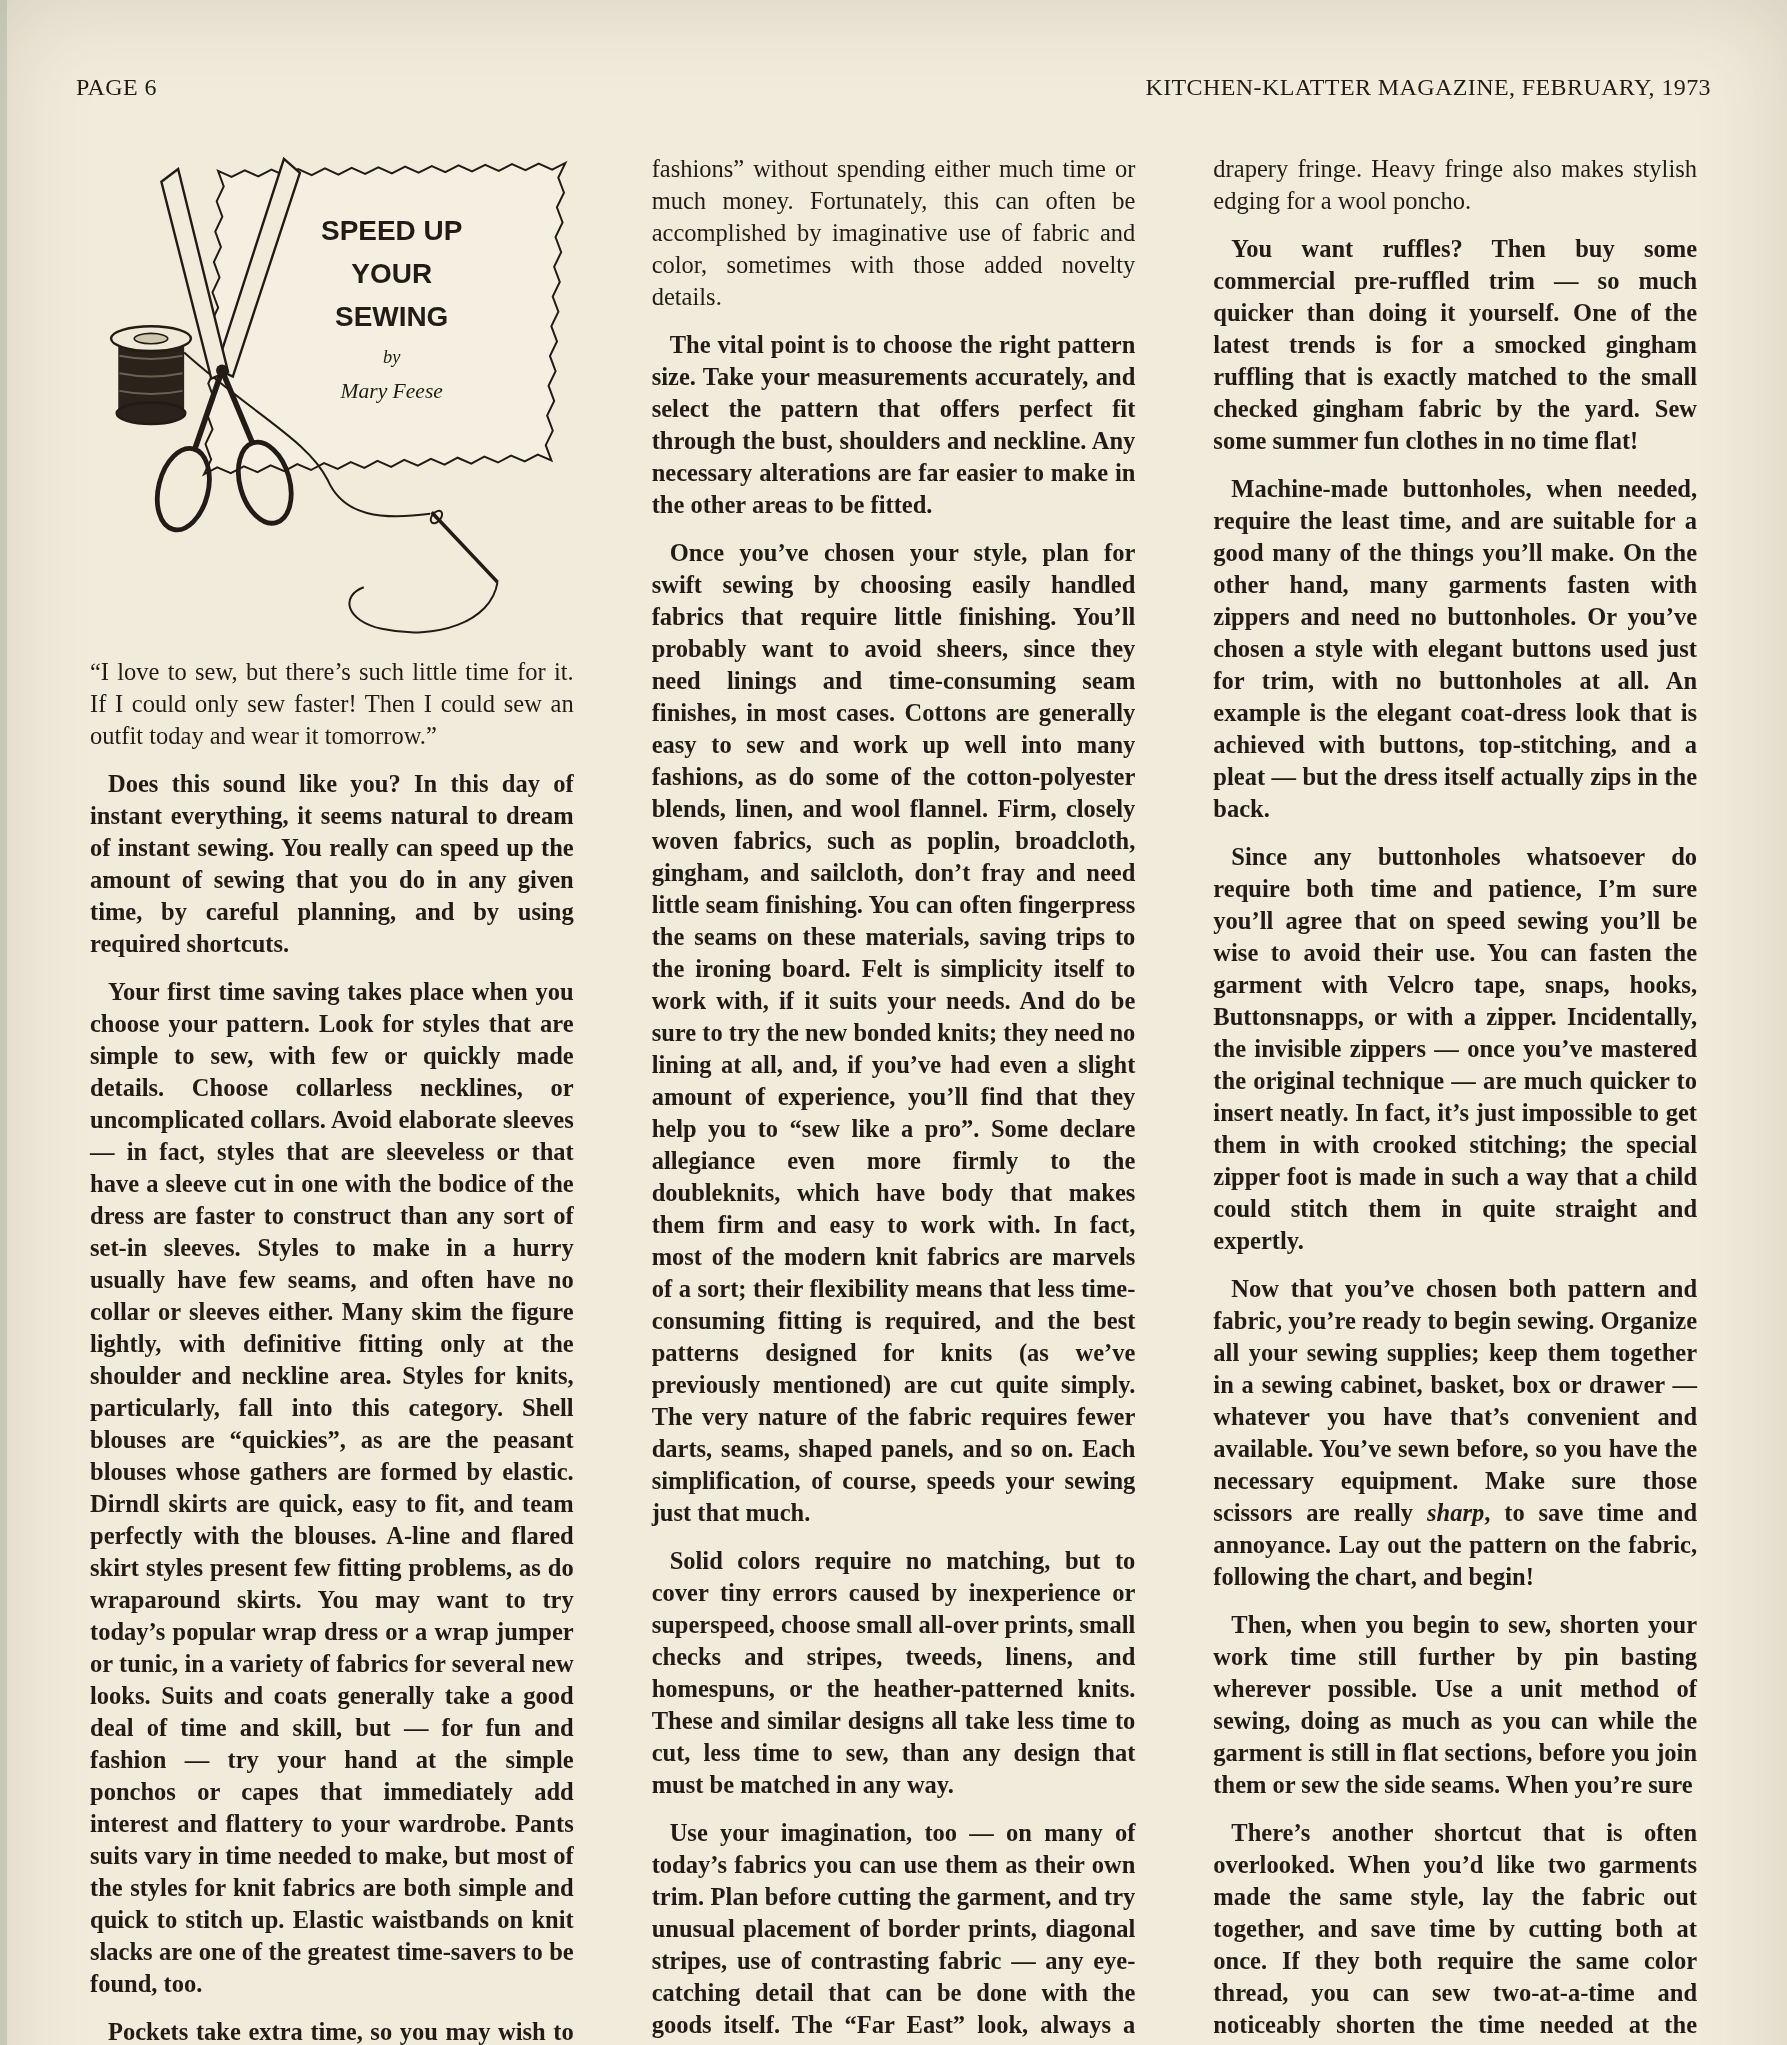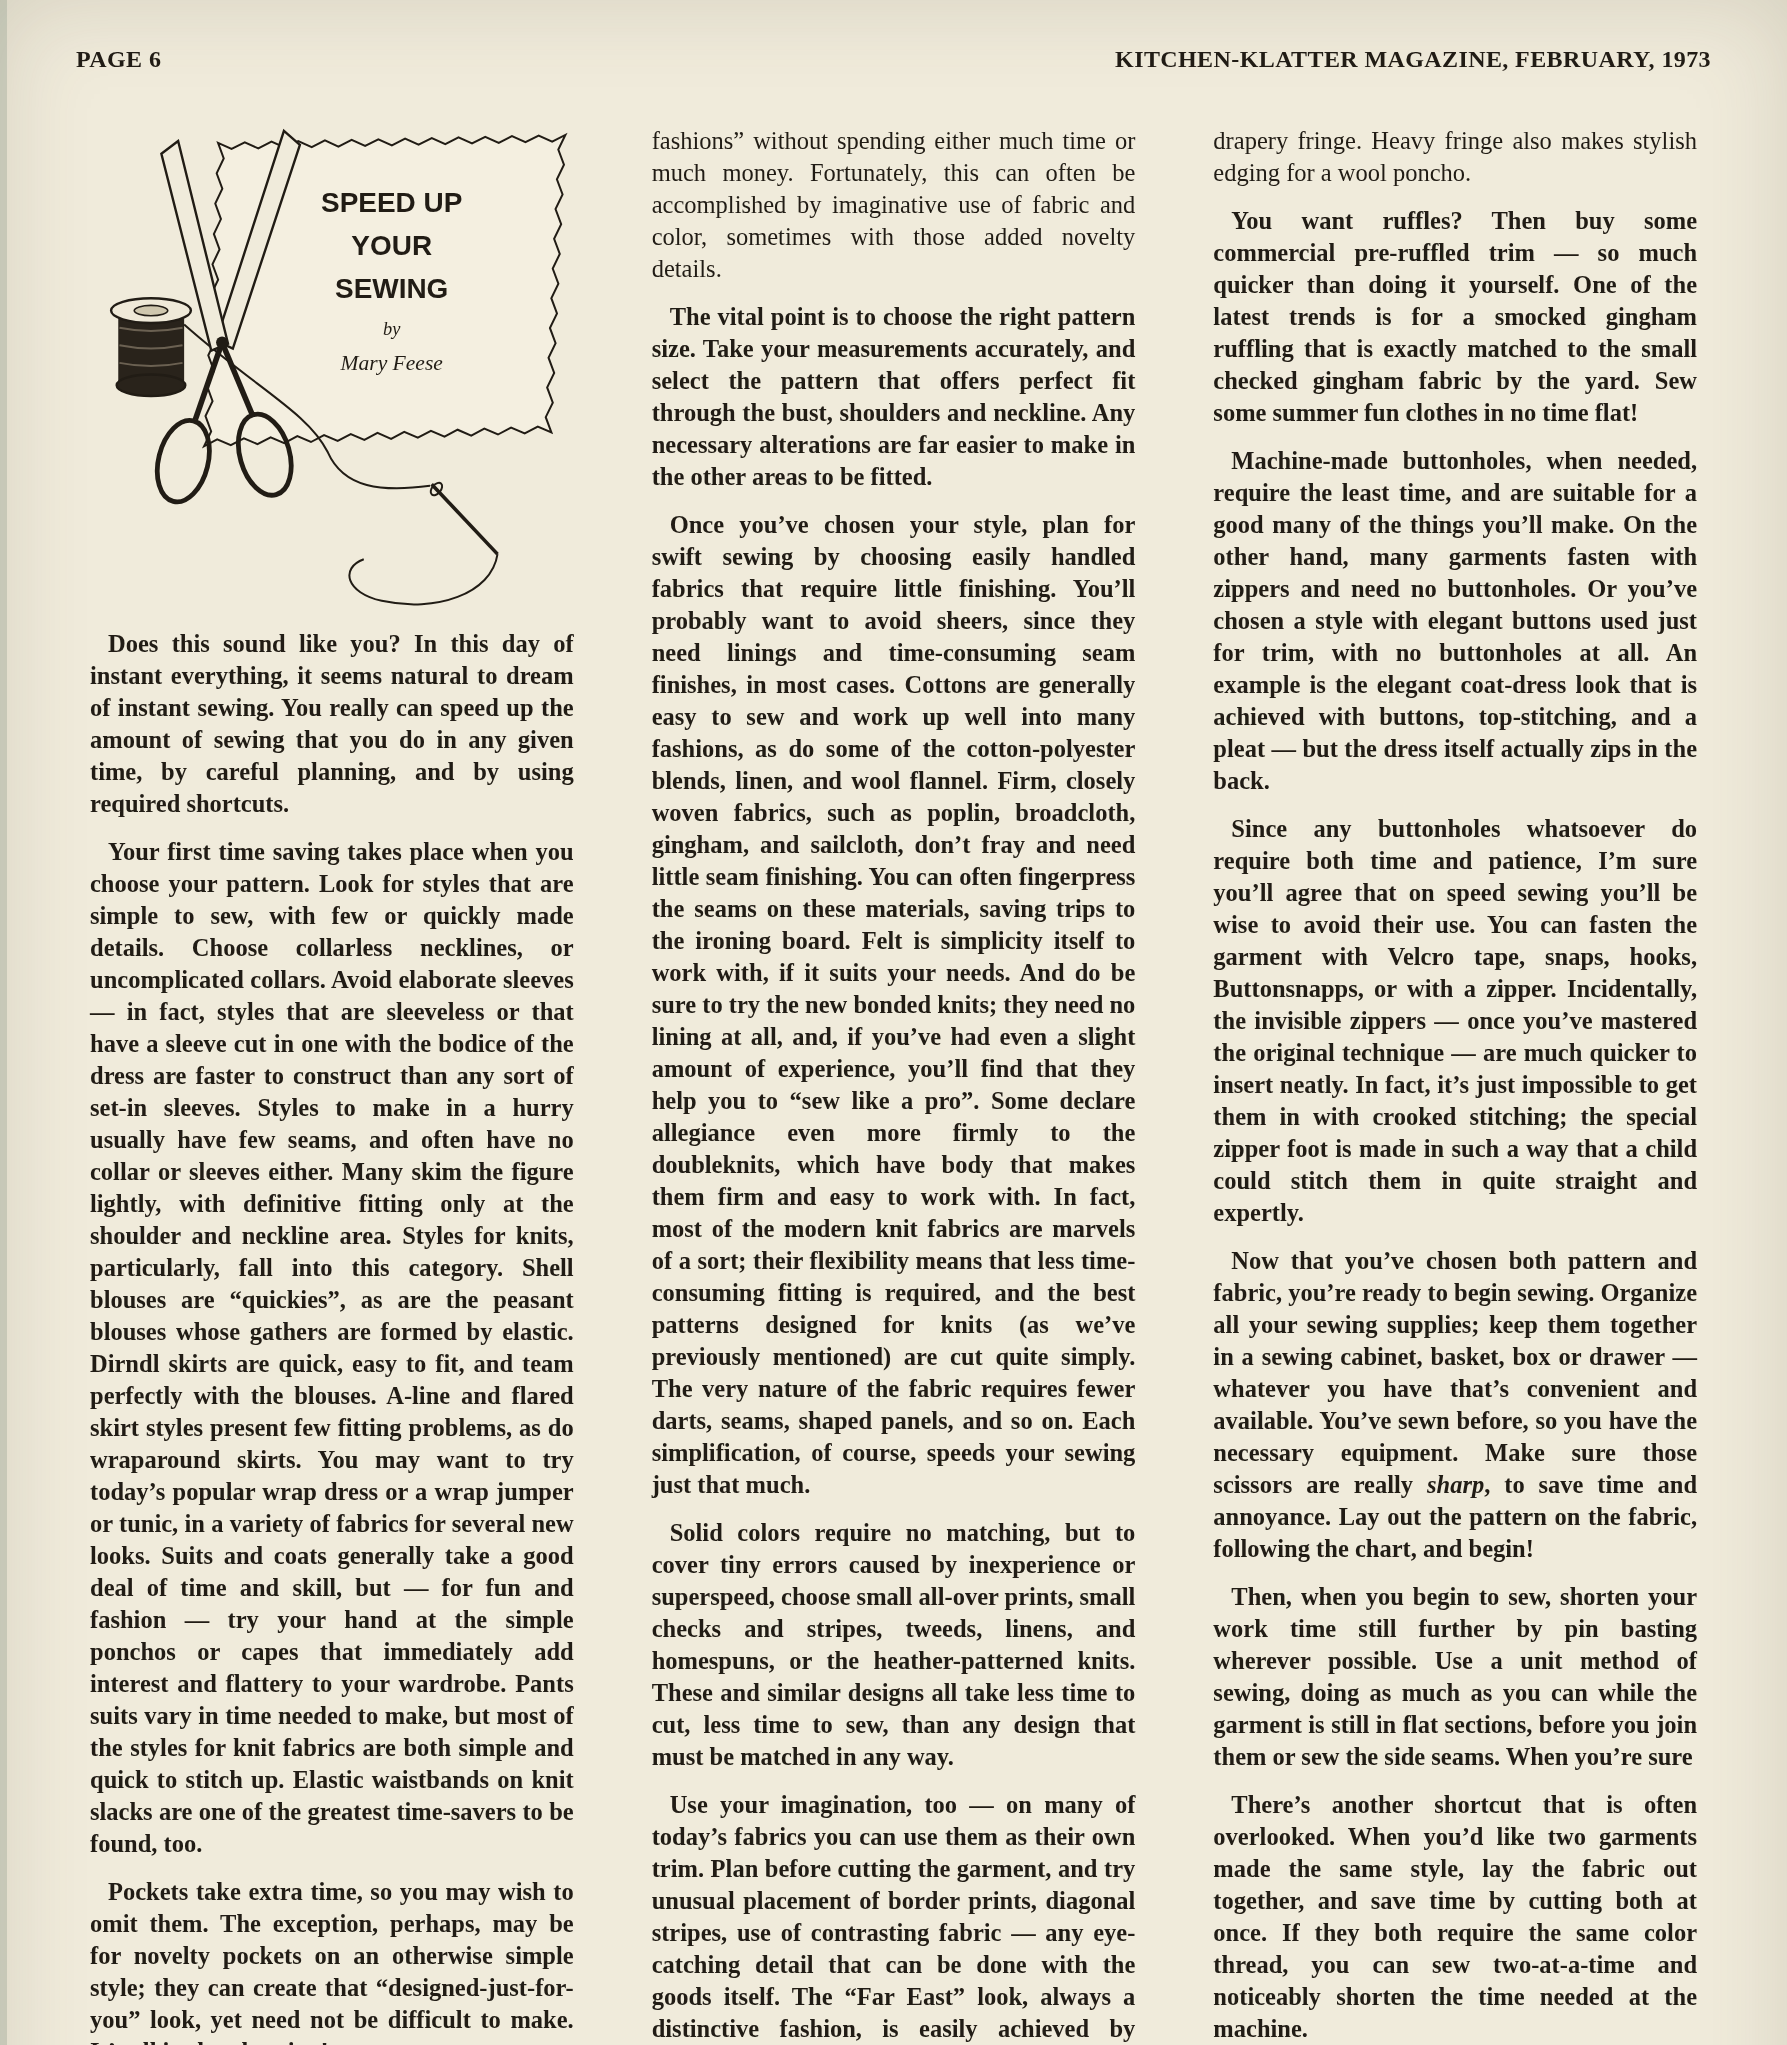--- a/index.html
+++ b/index.html
@@ -14,21 +14,21 @@
     overflow: hidden;
     box-shadow: inset 0 0 90px rgba(90,85,60,0.18);
   }
   .scan-edge {
     position: absolute; left: 0; top: 0; width: 6.5px; height: 100%;
     background: #93a08e; opacity: 0.35;
   }
   .header {
     display: flex; justify-content: space-between; align-items: baseline;
     padding: 46px 76px 0 76px;
-    font-weight: bold; font-size: 24px; letter-spacing: 0.4px;
+    font-weight: normal; font-size: 24px; letter-spacing: 0.4px; margin-top: 28px;
   }
   .columns {
     display: flex; gap: 46px;
     padding: 36px 74px 29px 74px;
     height: 2508px;
   }
   .col {
     flex: 1 1 0;
     font-size: 24.5px;
     line-height: 32px;
@@ -103,20 +103,21 @@
             <ellipse cx="452" cy="866" rx="62" ry="104" fill="none" stroke="#211c15" stroke-width="12" transform="rotate(-16 452 866)"></ellipse>
             <circle cx="345" cy="585" r="15" fill="#211c15"></circle>
           </g>
 
           <g>
             <line x1="870" y1="940" x2="1035" y2="1115" stroke="#211c15" stroke-width="9"></line>
             <ellipse cx="882" cy="952" rx="11" ry="18" fill="none" stroke="#211c15" stroke-width="5" transform="rotate(40 882 952)"></ellipse>
           </g>
         </svg>
       </div>
+      <p class="np">“I love to sew, but there’s such little time for it. If I could only sew faster! Then I could sew an outfit today and wear it tomorrow.”</p>
       <p class="ip">Does this sound like you? In this day of instant everything, it seems natural to dream of instant sewing. You really can speed up the amount of sewing that you do in any given time, by careful planning, and by using required shortcuts.</p>
       <p class="ip">Your first time saving takes place when you choose your pattern. Look for styles that are simple to sew, with few or quickly made details. Choose collarless necklines, or uncomplicated collars. Avoid elaborate sleeves — in fact, styles that are sleeveless or that have a sleeve cut in one with the bodice of the dress are faster to construct than any sort of set-in sleeves. Styles to make in a hurry usually have few seams, and often have no collar or sleeves either. Many skim the figure lightly, with definitive fitting only at the shoulder and neckline area. Styles for knits, particularly, fall into this category. Shell blouses are “quickies”, as are the peasant blouses whose gathers are formed by elastic. Dirndl skirts are quick, easy to fit, and team perfectly with the blouses. A-line and flared skirt styles present few fitting problems, as do wraparound skirts. You may want to try today’s popular wrap dress or a wrap jumper or tunic, in a variety of fabrics for several new looks. Suits and coats generally take a good deal of time and skill, but — for fun and fashion — try your hand at the simple ponchos or capes that immediately add interest and flattery to your wardrobe. Pants suits vary in time needed to make, but most of the styles for knit fabrics are both simple and quick to stitch up. Elastic waistbands on knit slacks are one of the greatest time-savers to be found, too.</p>
       <p class="ip">Pockets take extra time, so you may wish to omit them. The exception, perhaps, may be for novelty pockets on an otherwise simple style; they can create that “designed-just-for-you” look, yet need not be difficult to make. It’s all in the planning!</p>
       <p class="ip">You needed want the season’s “fad</p>
     </div>
 
     <div class="col">
       <p class="np">fashions” without spending either much time or much money. Fortunately, this can often be accomplished by imaginative use of fabric and color, sometimes with those added novelty details.</p>
       <p class="ip">The vital point is to choose the right pattern size. Take your measurements accurately, and select the pattern that offers perfect fit through the bust, shoulders and neckline. Any necessary alterations are far easier to make in the other areas to be fitted.</p>
       <p class="ip">Once you’ve chosen your style, plan for swift sewing by choosing easily handled fabrics that require little finishing. You’ll probably want to avoid sheers, since they need linings and time-consuming seam finishes, in most cases. Cottons are generally easy to sew and work up well into many fashions, as do some of the cotton-polyester blends, linen, and wool flannel. Firm, closely woven fabrics, such as poplin, broadcloth, gingham, and sailcloth, don’t fray and need little seam finishing. You can often fingerpress the seams on these materials, saving trips to the ironing board. Felt is simplicity itself to work with, if it suits your needs. And do be sure to try the new bonded knits; they need no lining at all, and, if you’ve had even a slight amount of experience, you’ll find that they help you to “sew like a pro”. Some declare allegiance even more firmly to the doubleknits, which have body that makes them firm and easy to work with. In fact, most of the modern knit fabrics are marvels of a sort; their flexibility means that less time-consuming fitting is required, and the best patterns designed for knits (as we’ve previously mentioned) are cut quite simply. The very nature of the fabric requires fewer darts, seams, shaped panels, and so on. Each simplification, of course, speeds your sewing just that much.</p>

